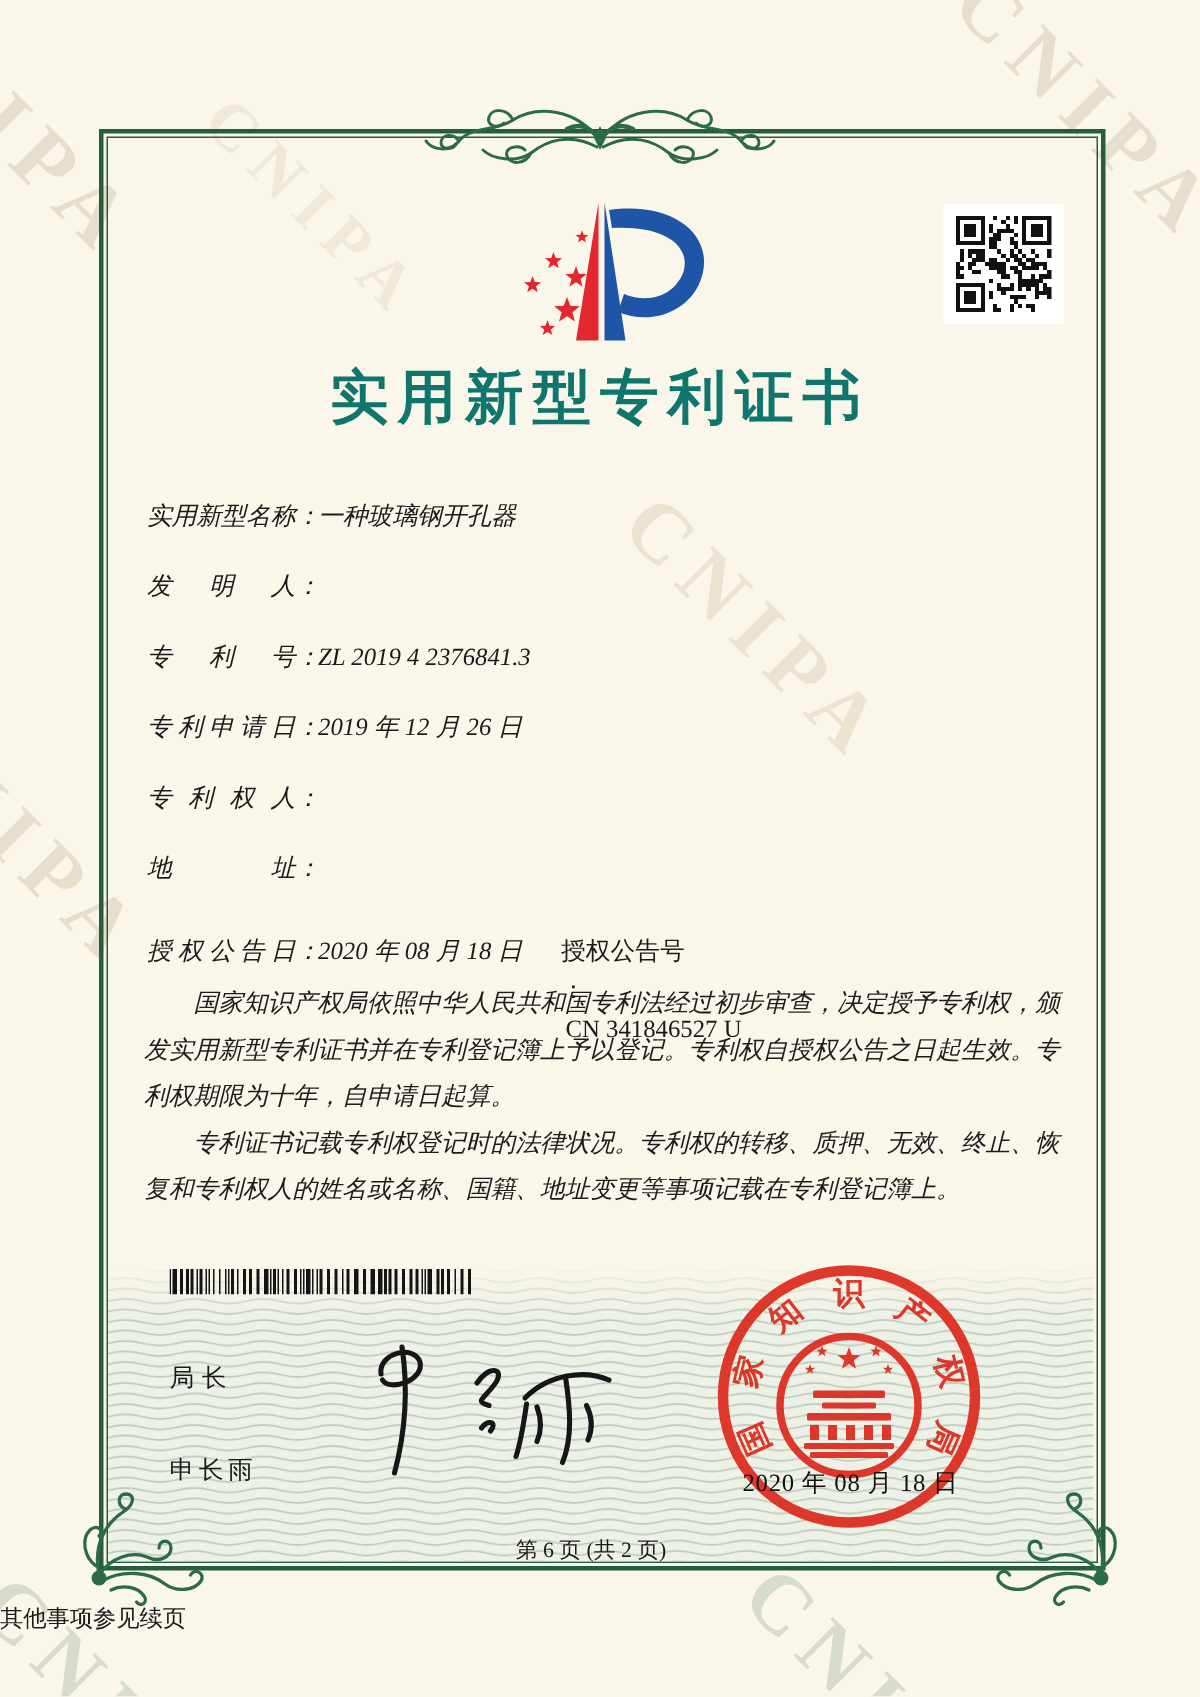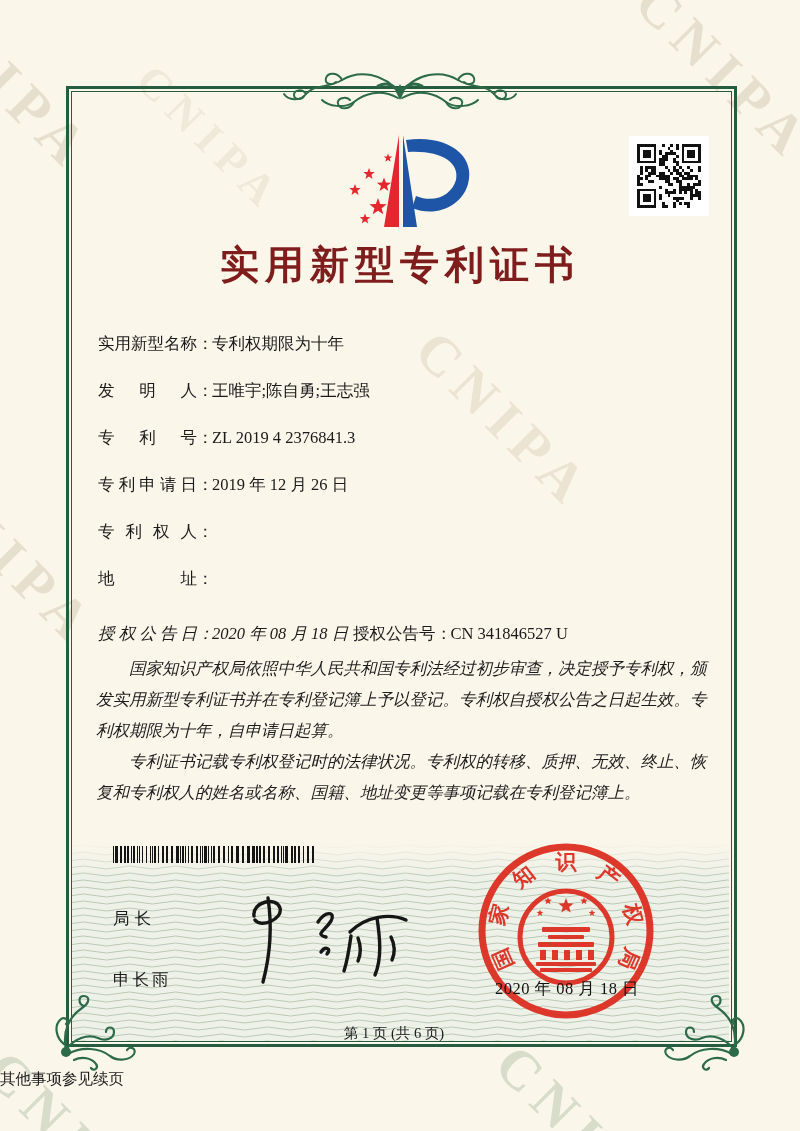--- a/index.html
+++ b/index.html
@@ -17,32 +17,32 @@
   
   .band{position:absolute;left:72px;top:843px;width:657px;height:198px;z-index:1;}
   .band-fade{position:absolute;left:0;top:0;width:100%;height:34px;
              background:linear-gradient(#fbf6ea,rgba(251,246,234,0));}
   
   .cert-no{position:absolute;left:100px;top:136px;font-size:17px;letter-spacing:1px;z-index:2;}
   .logo{position:absolute;left:336px;top:128px;z-index:2;}
   .qr-wrap{position:absolute;left:629px;top:136px;width:80px;height:80px;background:#fff;
            display:flex;align-items:center;justify-content:center;z-index:2;}
   .title{position:absolute;left:0;right:0;top:238px;text-align:center;font-size:39px;
-         font-weight:bold;letter-spacing:6px;color:#7f1d1d;z-index:2;}
-  
-  .fields{position:absolute;left:98px;top:331px;width:580px;z-index:2;font-size:16.5px;line-height:26px;}
+         font-weight:bold;letter-spacing:6px;color:#0f766e;z-index:2;}
+  
+  .fields{position:absolute;left:98px;top:331px;width:580px;z-index:2;font-size:16.5px;line-height:26px;font-style:italic;}
   .frow{display:flex;margin-bottom:21px;}
   .flabel{width:99px;text-align:justify;text-align-last:justify;flex:none;}
   .fcolon{flex:none;width:12px;}
   .fvalue{margin-left:3px;}
   .frow.addr{margin-bottom:0;}
   .frow.addr .fvalue{width:470px;line-height:24px;}
   .grant{position:absolute;left:98px;top:621px;width:620px;z-index:2;font-size:16.5px;line-height:26px;}
   .grant .pair1{display:flex;font-style:italic;}
-  .grant .pair2{position:absolute;left:255px;top:0;display:flex;}
+  .grant .pair2{position:absolute;left:276px;top:0;display:flex;flex-direction:column;}
   .grant .pair2 .flabel{width:auto;text-align:left;text-align-last:auto;}
   
   .body-text{position:absolute;left:96px;width:612px;top:653px;z-index:2;
              font-size:16.5px;line-height:31px;font-style:italic;color:#1c1c1c;}
   .body-text p{margin:0;text-indent:2em;}
   
   .barcode{position:absolute;left:113px;top:846px;z-index:2;}
   .sig-title{position:absolute;left:113px;top:908px;font-size:16.5px;letter-spacing:5px;z-index:2;}
   .sig-name{position:absolute;left:113px;top:941px;font-size:16.5px;letter-spacing:3px;z-index:2;margin-top:28px;}
   .sig-hand{position:absolute;left:230px;top:890px;z-index:2;}
@@ -303,26 +303,25 @@
         <rect x="2" y="18" width="3" height="3" fill="#111"></rect>
       </svg>
   </div>
 
   <div class="title">实用新型专利证书</div>
 
   <div class="fields">
     <div class="frow">
       <span class="flabel">实用新型名称</span>
         <span class="fcolon">：</span>
-      <span class="fvalue">专利权期限为十年</span>
+      <span class="fvalue">一种玻璃钢开孔器</span>
     </div>
     <div class="frow">
       <span class="flabel">发明人</span>
         <span class="fcolon">：</span>
-      <span class="fvalue">王唯宇;陈自勇;王志强</span>
     </div>
     <div class="frow">
       <span class="flabel">专利号</span>
         <span class="fcolon">：</span>
       <span class="fvalue">ZL 2019 4 2376841.3</span>
     </div>
     <div class="frow">
       <span class="flabel">专利申请日</span>
         <span class="fcolon">：</span>
       <span class="fvalue">2019 年 12 月 26 日</span>
@@ -455,16 +454,16 @@
       <polygon points="89.0,56.0 91.0,61.3 96.6,61.5 92.2,65.0 93.7,70.5 89.0,67.4 84.3,70.5 85.8,65.0 81.4,61.5 87.0,61.3"></polygon>
           <polygon points="71.0,55.0 72.0,57.6 74.8,57.8 72.6,59.5 73.4,62.2 71.0,60.7 68.6,62.2 69.4,59.5 67.2,57.8 70.0,57.6"></polygon>
           <polygon points="107.0,55.0 108.0,57.6 110.8,57.8 108.6,59.5 109.4,62.2 107.0,60.7 104.6,62.2 105.4,59.5 103.2,57.8 106.0,57.6"></polygon>
           <polygon points="63.0,67.4 63.9,69.8 66.4,69.9 64.4,71.5 65.1,73.9 63.0,72.5 60.9,73.9 61.6,71.5 59.6,69.9 62.1,69.8"></polygon>
           <polygon points="115.0,67.4 115.9,69.8 118.4,69.9 116.4,71.5 117.1,73.9 115.0,72.5 112.9,73.9 113.6,71.5 111.6,69.9 114.1,69.8"></polygon>
         </g>
     </g>
     <text id="seal-date" x="90" y="152" text-anchor="middle" font-family="'Liberation Serif',serif" font-size="16.5" letter-spacing="0.5" fill="#111">2020 年 08 月 18 日</text>
   </svg>
 
-  <div class="page-info">第 1 页 (共 6 页)</div>
+  <div class="page-info">第 6 页 (共 2 页)</div>
   <div class="cont-note">其他事项参见续页</div>
 
 </div>
 
 </body></html>

